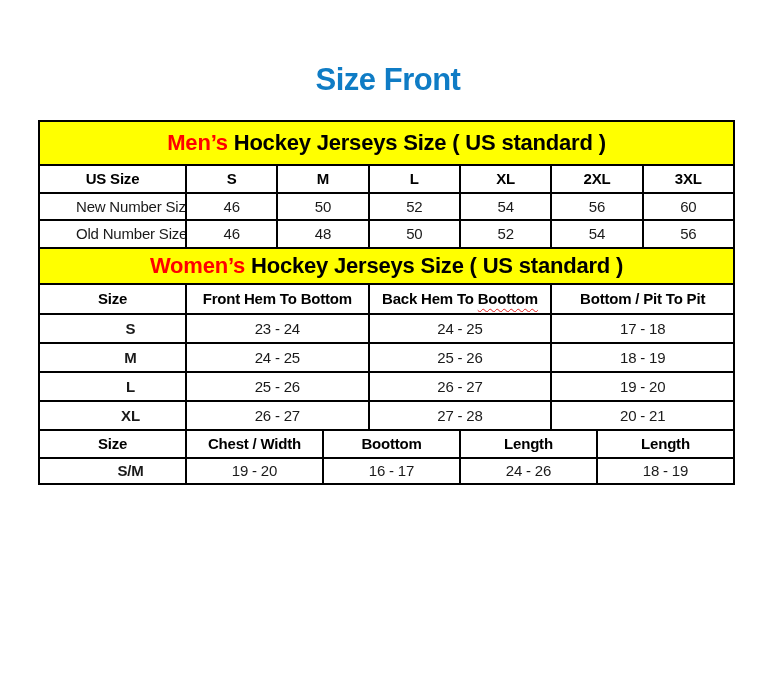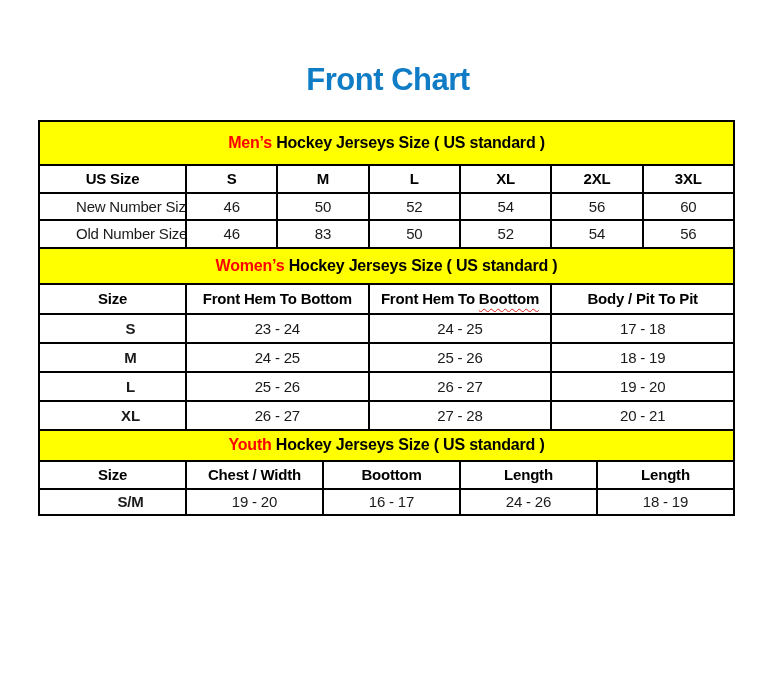--- a/index.html
+++ b/index.html
@@ -49,21 +49,21 @@
     vertical-align: middle;
     padding: 0;
     font-size: 15px;
     color: #1a1a1a;
     overflow: hidden;
     white-space: nowrap;
   }
   td.banner {
     background: #ffff00;
     font-weight: bold;
-    font-size: 16px;
+    font-size: 22px;
     color: #000000;
     margin-top: 8px;
   }
   td.banner .hl { color: #ff0000; }
   tr.head-row th { font-weight: bold; color: #000000; border-radius: 12px; }
   th.rowlabel { font-weight: bold; padding-left: 36px; }
   table[data-table-index="0"] th.rowlabel { font-weight: normal; } 
   
   table[data-table-index="0"] tr { height: 27.5px; }
   table[data-table-index="0"] tr.banner-row { height: 44px; }
@@ -78,21 +78,21 @@
     text-decoration-style: wavy;
     text-decoration-color: #e01f1f;
     text-decoration-thickness: 1px;
     text-underline-offset: 4px;
   }
 </style>
 </head>
 <body>
 
 <div class="page">
-  <h1 class="page-title">Front Chart</h1>
+  <h1 class="page-title">Size Front</h1>
   <div class="tables-stack">
     <table class="size-table" data-table-index="0">
         <colgroup>
           <col class="label-col">
           <col>
           <col>
           <col>
           <col>
           <col>
           <col>
@@ -115,21 +115,21 @@
             <td>46</td>
             <td>50</td>
             <td>52</td>
             <td>54</td>
             <td>56</td>
             <td>60</td>
           </tr>
           <tr>
             <th class="rowlabel">Old Number Size</th>
             <td>46</td>
-            <td>83</td>
+            <td>48</td>
             <td>50</td>
             <td>52</td>
             <td>54</td>
             <td>56</td>
           </tr>
         </tbody>
       </table>
     <table class="size-table" data-table-index="1">
         <colgroup>
           <col class="label-col">
@@ -137,22 +137,22 @@
           <col>
           <col>
         </colgroup>
         <tbody>
           <tr class="banner-row">
             <td colspan="4" class="banner"><span class="hl">Women’s</span><span> Hockey Jerseys Size ( US standard )</span></td>
           </tr>
           <tr class="head-row">
             <th>Size</th>
             <th>Front Hem To Bottom</th>
-            <th><span>Front Hem To </span><span class="squiggle">Boottom</span></th>
-            <th>Body / Pit To Pit</th>
+            <th><span>Back Hem To </span><span class="squiggle">Boottom</span></th>
+            <th>Bottom / Pit To Pit</th>
           </tr>
           <tr>
             <th class="rowlabel">S</th>
             <td>23 - 24</td>
             <td>24 - 25</td>
             <td>17 - 18</td>
           </tr>
           <tr>
             <th class="rowlabel">M</th>
             <td>24 - 25</td>
@@ -175,23 +175,20 @@
       </table>
     <table class="size-table" data-table-index="2">
         <colgroup>
           <col class="label-col">
           <col>
           <col>
           <col>
           <col>
         </colgroup>
         <tbody>
-          <tr class="banner-row">
-            <td colspan="5" class="banner"><span class="hl">Youth</span><span> Hockey Jerseys Size ( US standard )</span></td>
-          </tr>
           <tr class="head-row">
             <th>Size</th>
             <th>Chest / Width</th>
             <th>Boottom</th>
             <th>Length</th>
             <th>Length</th>
           </tr>
           <tr>
             <th class="rowlabel">S/M</th>
             <td>19 - 20</td>

